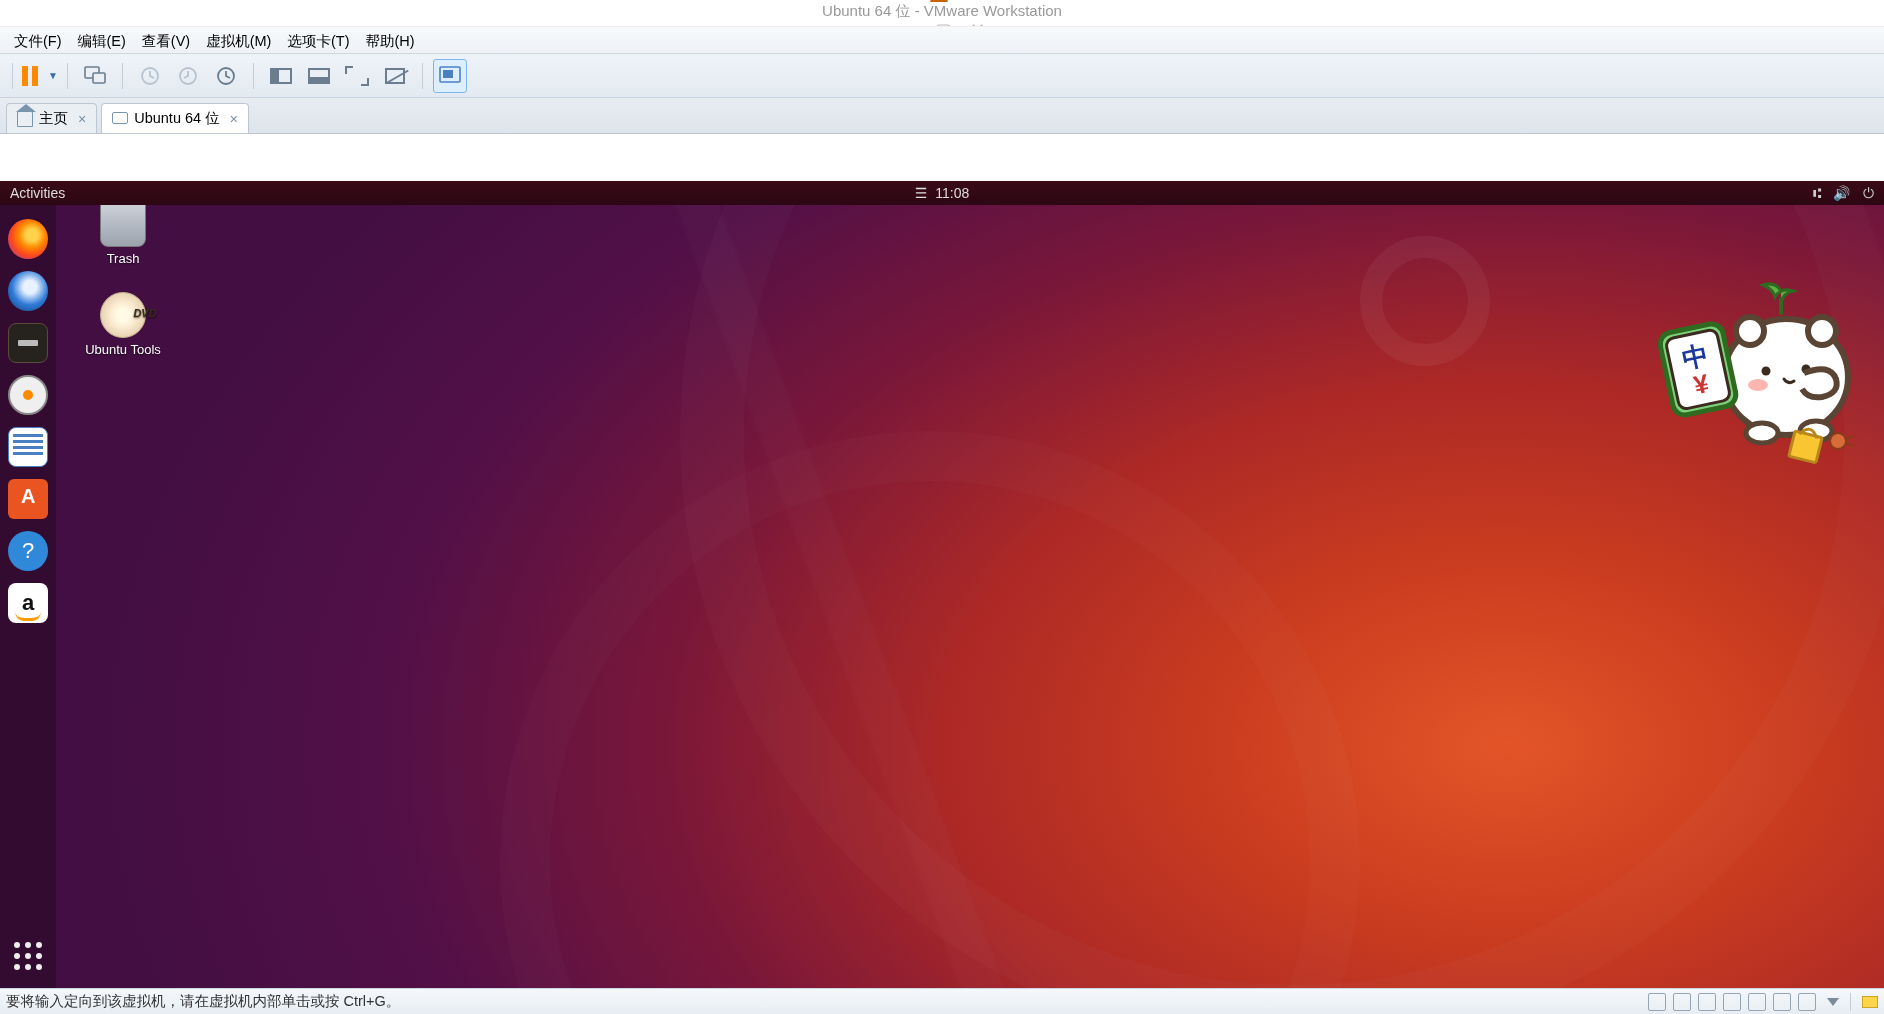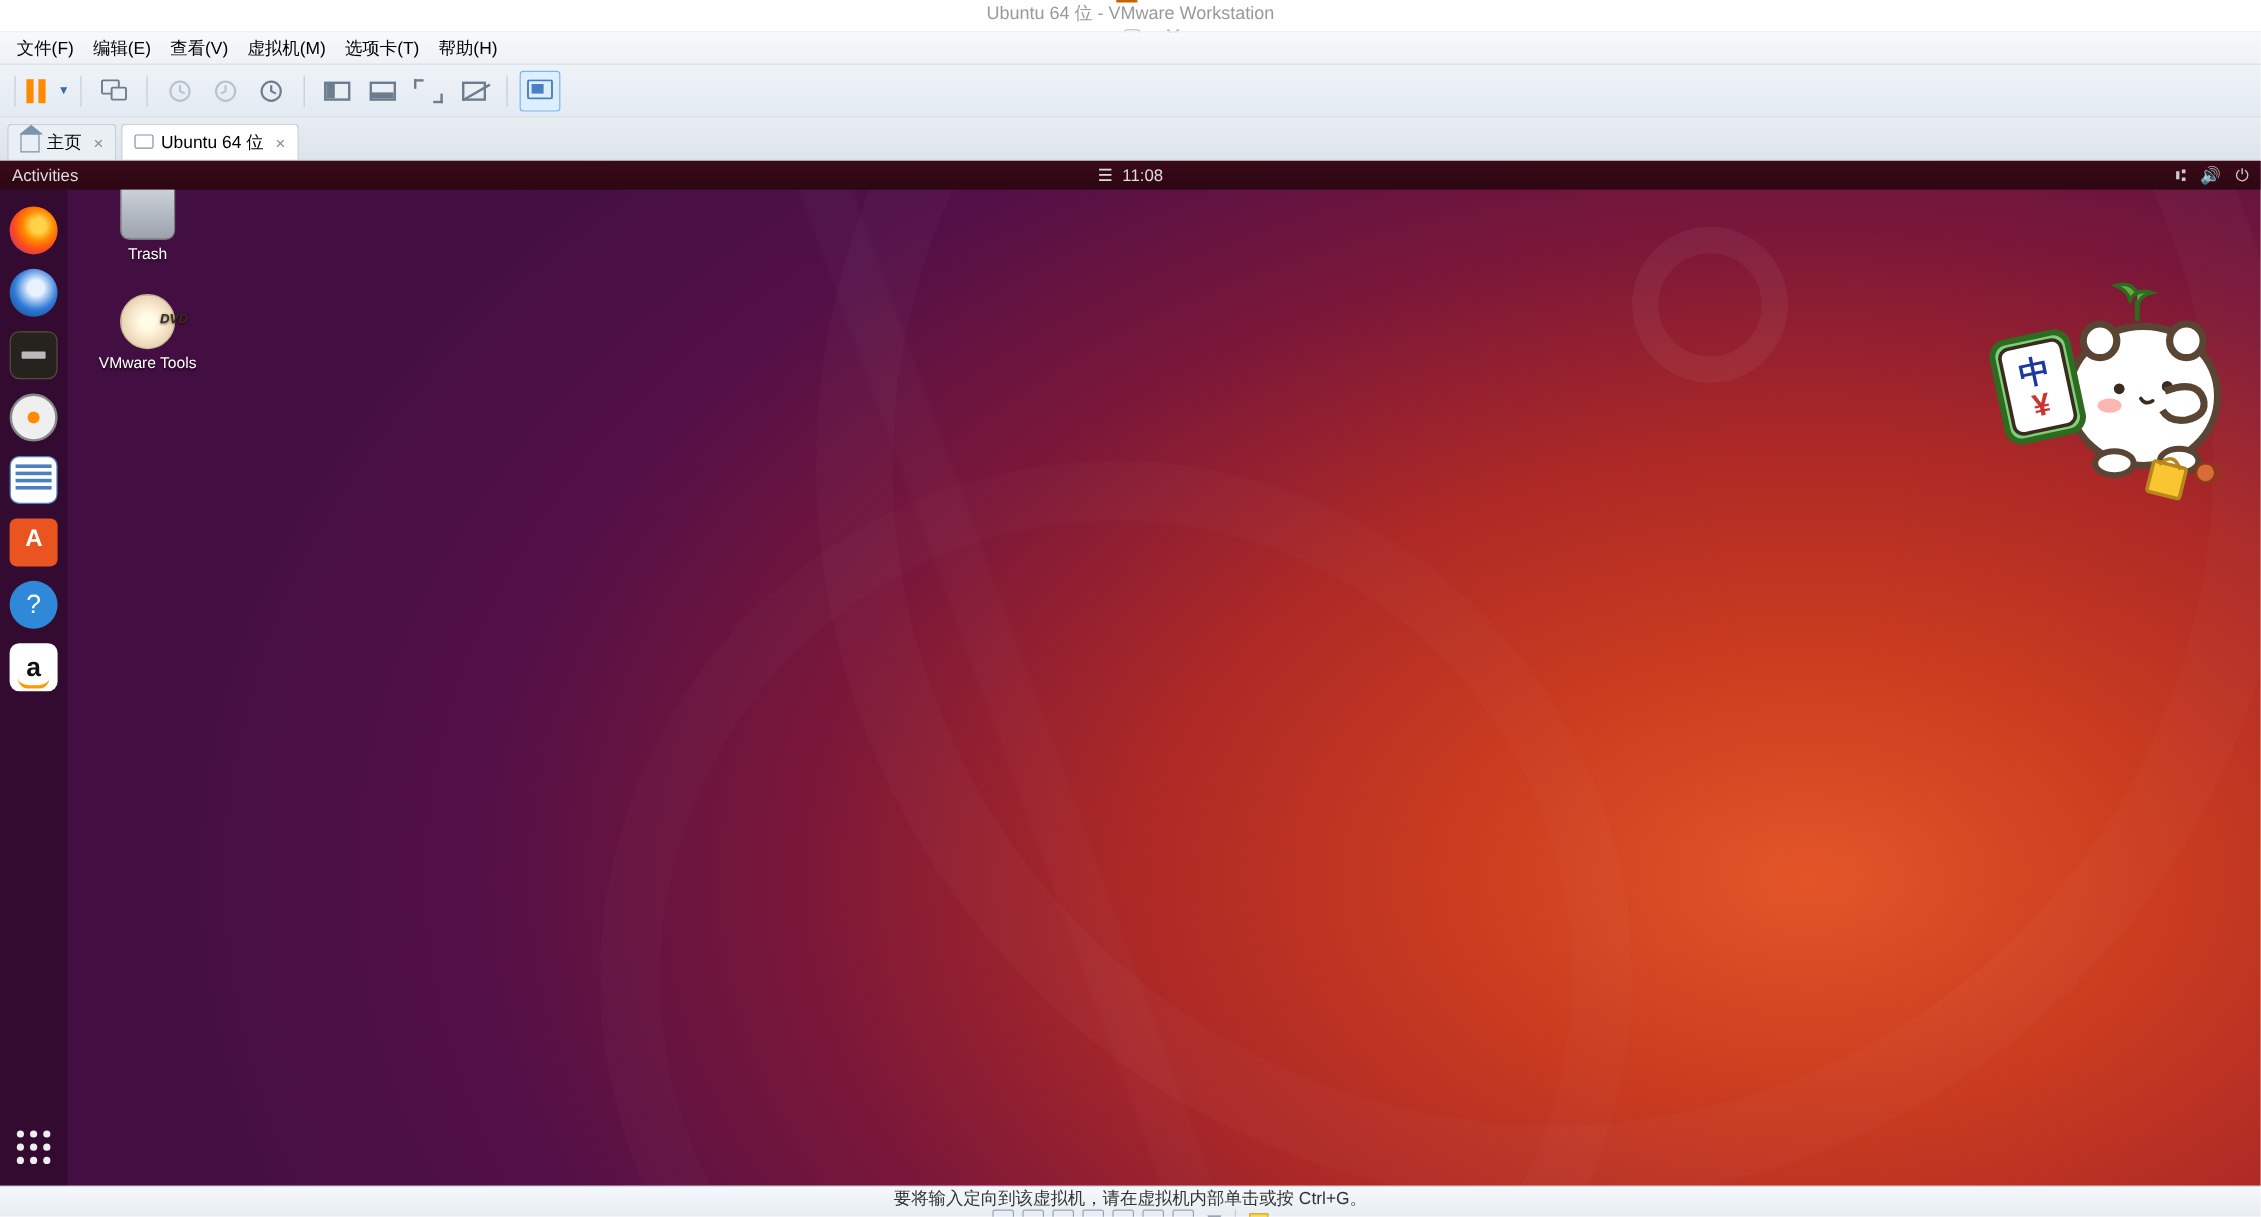--- a/index.html
+++ b/index.html
@@ -39,21 +39,21 @@
 
 .tabrow { height: 36px; background: linear-gradient(#e8edf2,#dde4eb); display:flex; align-items:flex-end; padding: 0 6px; border-bottom:1px solid #bcc7d1;}
 .tab { height:30px; padding:0 10px; display:flex; align-items:center; gap:6px; font-size:14.5px; font-family:"Microsoft YaHei",sans-serif; border:1px solid #bcc7d1; border-bottom:none; border-radius:4px 4px 0 0; background:#eaeff4; margin-right:4px; cursor:pointer;}
 .tab.active { background:#fff;margin-top:35px; }
 .tab-home-icon { width:16px; height:16px; border:1.5px solid #7795ad; border-radius:2px 2px 0 0; position:relative; }
 .tab-home-icon::before { content:""; position:absolute; left:-2px; top:-8px; width:0; height:0; border-left:10px solid transparent; border-right:10px solid transparent; border-bottom:8px solid #7795ad; }
 .tab-vm-icon { width:16px; height:12px; border:1.5px solid #7795ad; border-radius:2px; position:relative; display:inline-block; margin-bottom:2px;}
 .tab-close { color:#7a8ea0; font-size:14px; margin-left:4px; }
 
 
-.desktop { flex:1; position:relative; background: radial-gradient(1400px 900px at 80% 70%, #e35528 0%, #cb3d1f 20%, #ad2926 40%, #7a1739 60%, #521047 80%, #430f42 100%); overflow:hidden; }
+.desktop { flex:1; position:relative; background: radial-gradient(1400px 900px at 80% 70%, #e35528 0%, #cb3d1f 20%, #ad2926 40%, #7a1739 60%, #521047 80%, #430f42 100%); overflow:hidden;margin-top:47px; }
 .desktop .circles::before { content:""; position:absolute; width:1100px; height:1100px; left:680px; top:-360px; border:64px solid rgba(255,255,255,0.025); border-radius:50%; }
 .desktop .circles::after { content:""; position:absolute; width:760px; height:760px; left:500px; top:250px; border:50px solid rgba(255,255,255,0.02); border-radius:50%; }
 .desktop .ring2 { position:absolute; width:130px; height:130px; left:1360px; top:55px; border:22px solid rgba(255,255,255,0.05); border-radius:50%; }
 .desktop .folds { position:absolute; inset:0; background: linear-gradient(70deg, transparent 44%, rgba(255,255,255,0.02) 44.2%, rgba(255,255,255,0.02) 46%, transparent 46.2%); }
 
 
 .gnome-top { position:absolute; top:0; left:0; right:0; height:24px; background:linear-gradient(#3a0a17,#2c0713); display:flex; align-items:center; color:#ddd; font-size:14px; font-weight:500; padding:0 10px; justify-content:space-between; z-index:3;}
 .gnome-top .center { position:absolute; left:50%; transform:translateX(-50%); display:flex; align-items:center; gap:8px;}
 .gnome-top .right { display:flex; align-items:center; gap:12px; color:#ccc; }
 
@@ -84,21 +84,21 @@
 .trash .img { background:linear-gradient(#cfd4db,#9ba2ac); border-radius:4px 4px 8px 8px; border:1px solid #777; position:relative;}
 .trash .img::before { content:""; position:absolute; top:-7px; left:6px; right:6px; height:8px; background:#b7bdc6; border-radius:3px 3px 0 0;}
 .dvd .img { background:radial-gradient(circle,#fffbe5 20%,#fbead0 42%,#e8d4b5 70%); border-radius:50%; border:1px solid #c9b893; position:relative;}
 .dvd .img::after { content:"DVD"; position:absolute; width:100%; text-align:center; top:14px; font-size:11px; color:#3a2e18; font-weight:bold; font-style:italic;}
 
 
 .mascot { position:absolute; right:18px; top:100px; width:220px; height:190px; z-index:5; }
 .mascot svg { width:100%; height:100%; }
 
 
-.footer { height:26px; background:linear-gradient(#f5f8fb,#e7edf3); border-top:1px solid #ccd6df; display:flex; align-items:center; font-size:14.5px; font-family:"Microsoft YaHei",sans-serif; padding:0 6px; color:#333;flex-direction:column;}
+.footer { height:26px; background:linear-gradient(#f5f8fb,#e7edf3); border-top:1px solid #ccd6df; display:flex; align-items:center; font-size:14.5px; font-family:"Microsoft YaHei",sans-serif; padding:0 6px; color:#333;}
 .footer .msg { flex:1; }
 .footer .tray { display:flex; gap:7px; align-items:center; color:#6c7c8c; }
 .footer .tray span { width:18px; height:18px; border:1px solid #96a5b4; border-radius:2px; display:inline-block; }
 .footer .tray .tri { width:0; height:0; border-left:6px solid transparent; border-right:6px solid transparent; border-top:8px solid #7c8b9a; border-bottom:none; background:none; border-radius:0; margin-left:4px; border-right:6px solid transparent;}
 .footer .tray .yellow { width:16px; height:12px; background:#ffd54a; border:1px solid #caa626; }
 </style>
 </head>
 <body>
 
 <div class="titlebar">
@@ -234,21 +234,21 @@
     </div>
   </div>
 
   <div class="desktop-icons">
     <div class="dicon trash">
       <div class="img"></div>
       <div>Trash</div>
     </div>
     <div class="dicon dvd">
       <div class="img"></div>
-      <div>VMware Tools</div>
+      <div>Ubuntu Tools</div>
     </div>
   </div>
 
   <div class="mascot">
     <svg viewBox="0 0 220 190">
 
       <path d="M135 10 q-6 -10 -18 -6 q10 4 12 12 q6 -10 18 -6 q-10 2 -12 12" fill="#5fae3f" stroke="#2e6a1f" stroke-width="3"></path>
       <path d="M135 18 v14" stroke="#2e6a1f" stroke-width="4" stroke-linecap="round"></path>
 
       <ellipse cx="140" cy="96" rx="62" ry="58" fill="#ffffff" stroke="#5a4434" stroke-width="6"></ellipse>

